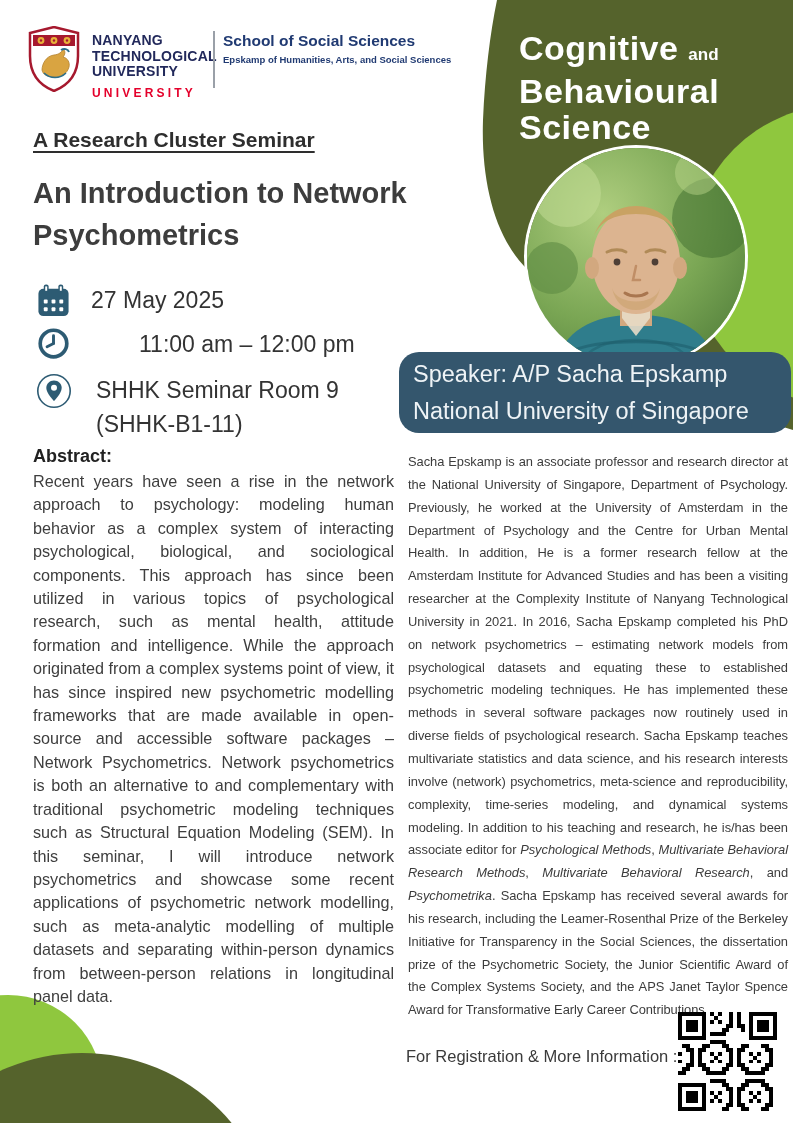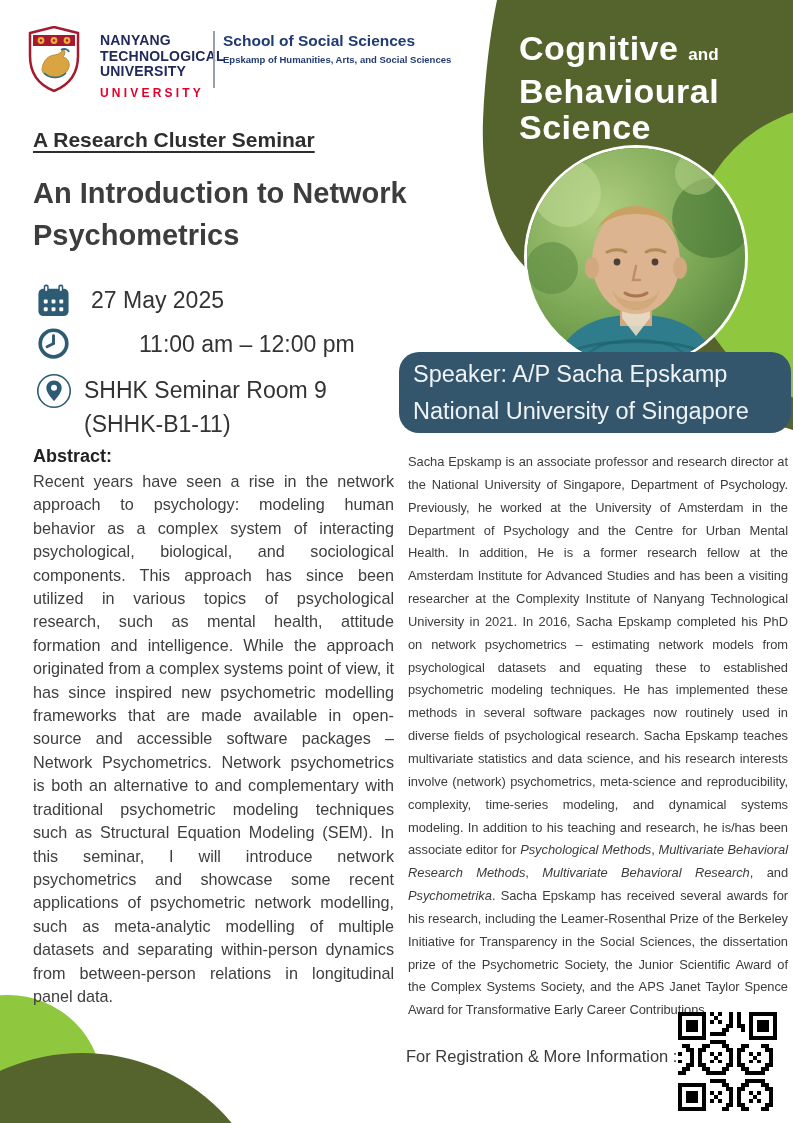--- a/index.html
+++ b/index.html
@@ -10,42 +10,42 @@
     color:var(--text-dark,#3a3a3a);
   }
   
   .circle{position:absolute;border-radius:50%;}
   .blob-olive-top{position:absolute;left:0;top:0;width:793px;height:460px;z-index:1;pointer-events:none;}
   .lightgreen-top{left:690px;top:105px;width:300px;height:300px;background:var(--accent-light-green,#8FC73E);z-index:2;}
   .lightgreen-bottom{left:-87px;top:995px;width:190px;height:190px;background:var(--accent-light-green,#8FC73E);z-index:1;}
   .olive-bottom{left:-113px;top:1053px;width:390px;height:390px;background:var(--accent-dark-green,#55632C);z-index:2;}
   
   .crest{position:absolute;left:28px;top:26px;width:52px;height:66px;z-index:5;}
-  .uniword{position:absolute;left:100px;top:33px;z-index:5;color:var(--ntu-navy,#22295B);
+  .uniword{position:absolute;left:92px;top:33px;z-index:5;color:var(--ntu-navy,#22295B);
     font-weight:bold;font-size:14px;line-height:15.5px;letter-spacing:.2px;}
   .unicountry{color:var(--ntu-red,#E4002B);font-size:12px;letter-spacing:3.2px;margin-top:6px;}
   .hdr-divider{position:absolute;left:213px;top:31px;width:2px;height:57px;background:#9aa0a8;z-index:5;}
   .school{position:absolute;left:223px;top:32px;z-index:5;color:#203A72;}
   .school-name{font-weight:bold;font-size:15.5px;}
   .school-college{font-weight:bold;font-size:9.5px;margin-top:4px;}
   
   .cbs{position:absolute;left:519px;top:30px;z-index:3;color:#fff;font-weight:bold;
     font-size:34px;line-height:36px;letter-spacing:.5px;}
   .cbs-and{font-size:17px;letter-spacing:0;}
   
   .kicker{position:absolute;left:33px;top:128px;z-index:5;font-size:21px;font-weight:bold;
     color:#2e2e2e;text-decoration:underline;text-underline-offset:4px;text-decoration-thickness:2px;}
   .title{position:absolute;left:33px;top:172px;width:445px;z-index:5;font-size:29px;
     font-weight:bold;line-height:42px;color:#3d3d3d;}
   .detail-row{position:absolute;z-index:5;display:flex;align-items:flex-start;}
   .detail-icon{flex:0 0 auto;}
   .detail-text{font-size:23px;color:#333;line-height:34px;}
   .row-date{left:36px;top:283px;}   .row-date .detail-text{margin-left:20px;}
   .row-time{left:37px;top:327px;gap:48px;}   .row-time .detail-text{margin-left:21px;}
-  .row-venue{left:36px;top:373px;}  .row-venue .detail-text{margin-left:12px;}
+  .row-venue{left:36px;top:373px;}  .row-venue .detail-text{margin-left:24px;}
   .abstract-heading{position:absolute;left:33px;top:446px;z-index:5;font-size:18px;font-weight:bold;color:#222;}
   .abstract-body{position:absolute;left:33px;top:470px;width:361px;z-index:5;font-size:16.2px;
     line-height:23.4px;text-align:justify;color:#3e3e3e;}
   
   .photo{position:absolute;left:527px;top:148px;width:218px;height:218px;border-radius:50%;
     overflow:hidden;z-index:4;box-shadow:0 0 0 3px #ffffff;}
   .banner{position:absolute;left:399px;top:352px;width:392px;height:81px;border-radius:20px;
     background:var(--banner-teal,#34566D);z-index:5;display:flex;flex-direction:column;
     justify-content:center;padding-left:14px;box-sizing:border-box;}
   .banner div{color:#eef3f6;font-size:23.5px;line-height:37px;}

